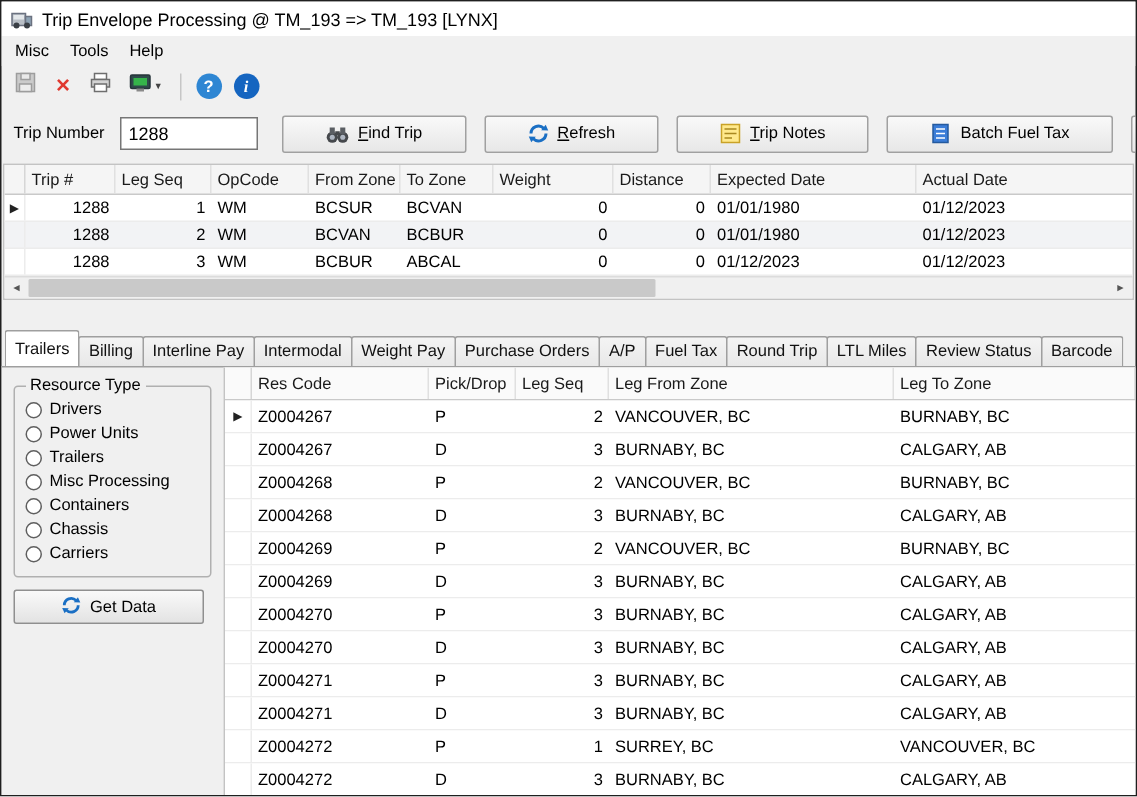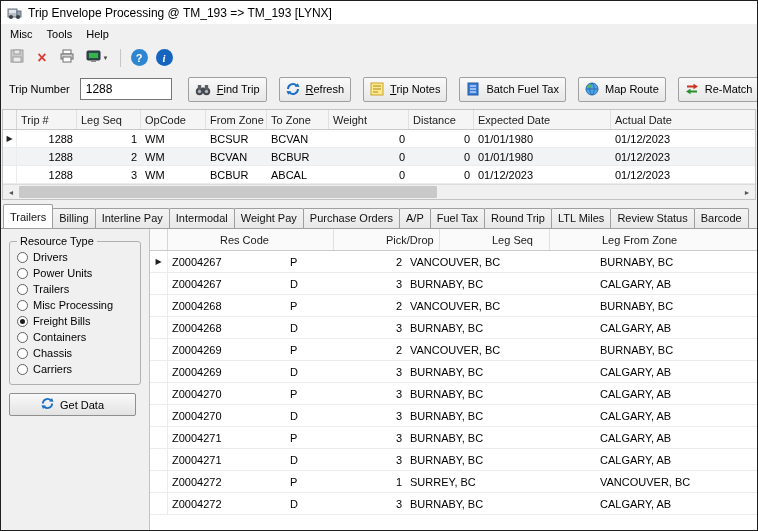--- a/index.html
+++ b/index.html
@@ -23,36 +23,36 @@
   .tool-sep { width:1px; height:18px; background:#c6c6c6; margin:0 4px; }
   .round { width:17px; height:17px; border-radius:50%; color:#fff; font-size:11px; font-weight:bold; display:flex; align-items:center; justify-content:center; }
   .round.help { background:#2e86d3; }
   .round.info { background:#1565c0; font-style:italic; font-family:"Liberation Serif",serif; }
   .caret { font-size:6px; color:#444; }
 
   
   .tripbar { flex:0 0 36px; display:flex; align-items:center; padding:0 8px; font-size:11px; overflow:hidden; white-space:nowrap; }
   .trip-label { margin-right:10px; }
   .trip-input { width:92px; height:22px; border:1px solid #767676; background:#fff; font-family:inherit; font-size:12px; padding:2px 5px; }
-  .action-btn { height:25px; display:inline-flex; align-items:center; gap:6px; padding:0 6px; margin-left:12px; background:linear-gradient(#f9f9f9,#e7e7e7); border:1px solid #a0a0a0; border-radius:2px; font-family:inherit; font-size:11px; color:#000; flex:0 0 auto; }
+  .action-btn { height:25px; display:inline-flex; align-items:center; gap:6px; padding:0 28px; margin-left:12px; background:linear-gradient(#f9f9f9,#e7e7e7); border:1px solid #a0a0a0; border-radius:2px; font-family:inherit; font-size:11px; color:#000; flex:0 0 auto; }
   .action-btn:first-of-type { margin-left:16px; }
   .action-btn .icon { display:flex; align-items:center; }
 
   
   .gcell { padding:0 4px; white-space:nowrap; overflow:hidden; flex:0 0 auto; }
   .hrow { display:flex; align-items:center; background:#f5f5f5; border-bottom:1px solid #c9c9c9; }
   .hcell { border-right:1px solid #e0e0e0; color:#1a1a1a; font-size:11px; height:100%; display:flex; align-items:center; }
   .drow { display:flex; align-items:center; border-bottom:1px solid #ececec; background:#fff; font-size:11px; }
   .drow.alt { background:#f2f3f5; }
   .selector { display:flex; align-items:center; justify-content:center; border-right:1px solid #ececec; height:100%; color:#222; }
   .hrow .selector { border-right:1px solid #d6d6d6; }
   .current-arrow { font-size:8px; line-height:1; }
 
   
-  .trip-grid { margin:2px 1px 0 1px; border:1px solid #c3c3c3; background:#fff; flex:0 0 91px; display:flex; flex-direction:column; overflow:hidden; }
+  .trip-grid { margin:2px 1px 16px 1px; border:1px solid #c3c3c3; background:#fff; flex:0 0 91px; display:flex; flex-direction:column; overflow:hidden; }
   .tg-rows { flex:1 1 auto; overflow:hidden; }
   .tg .hrow { height:20px; }
   .tg .drow { height:18px; }
   .hscroll { flex:0 0 15px; background:#f0f0f0; border-top:1px solid #dcdcdc; display:flex; align-items:stretch; }
   .scroll-arrow { width:16px; display:flex; align-items:center; justify-content:center; font-size:7px; color:#555; }
   .scroll-track { flex:1; position:relative; }
   .scroll-thumb { position:absolute; left:0; top:1px; bottom:1px; width:58%; background:#c9c9c9; border-radius:1px; }
 
   
   .tabstrip { flex:0 0 24px; display:flex; align-items:flex-end; padding-left:2px; margin-top:4px; overflow:hidden; white-space:nowrap; }
@@ -64,21 +64,21 @@
   .left-panel { flex:0 0 148px; padding:6px 8px; }
   fieldset { border:1px solid #b0b0b0; border-radius:3px; padding:2px 7px 7px 7px; background:#f0f0f0; }
   legend { font-size:11px; padding:0 3px; }
   .radio-row { display:flex; align-items:center; gap:5px; height:16px; font-size:11px; cursor:default; }
   .radio-circle { width:11px; height:11px; border:1px solid #5f5f5f; border-radius:50%; background:#fff; position:relative; flex:0 0 auto; }
   .radio-circle.checked::after { content:''; position:absolute; left:2px; top:2px; right:2px; bottom:2px; background:#1a1a1a; border-radius:50%; }
   .getdata-btn { margin-top:8px; width:127px; height:23px; display:flex; align-items:center; justify-content:center; gap:6px; background:linear-gradient(#f9f9f9,#e3e3e3); border:1px solid #8f8f8f; border-radius:2px; font-family:inherit; font-size:11px; }
 
   
   .res-grid { flex:1 1 auto; background:#fff; border-left:1px solid #c3c3c3; display:flex; flex-direction:column; overflow:hidden; }
-  .rg .hrow { height:22px; background:#fafafa;gap:48px; }
+  .rg .hrow { height:22px; background:#fafafa; }
   .rg .drow { height:22px; }
   .rg-filler { flex:1; background:#fff; }
 
   u { text-decoration:underline; }
   button { cursor:default; }
 </style>
 </head>
 <body>
 
 <div class="window">
@@ -302,24 +302,20 @@
             </div>
             <div class="radio-row">
               <span class="radio-circle"></span>
               <span>Trailers</span>
             </div>
             <div class="radio-row">
               <span class="radio-circle"></span>
               <span>Misc Processing</span>
             </div>
             <div class="radio-row">
-              <span class="radio-circle checked"></span>
-              <span>Freight Bills</span>
-            </div>
-            <div class="radio-row">
               <span class="radio-circle"></span>
               <span>Containers</span>
             </div>
             <div class="radio-row">
               <span class="radio-circle"></span>
               <span>Chassis</span>
             </div>
             <div class="radio-row">
               <span class="radio-circle"></span>
               <span>Carriers</span>

